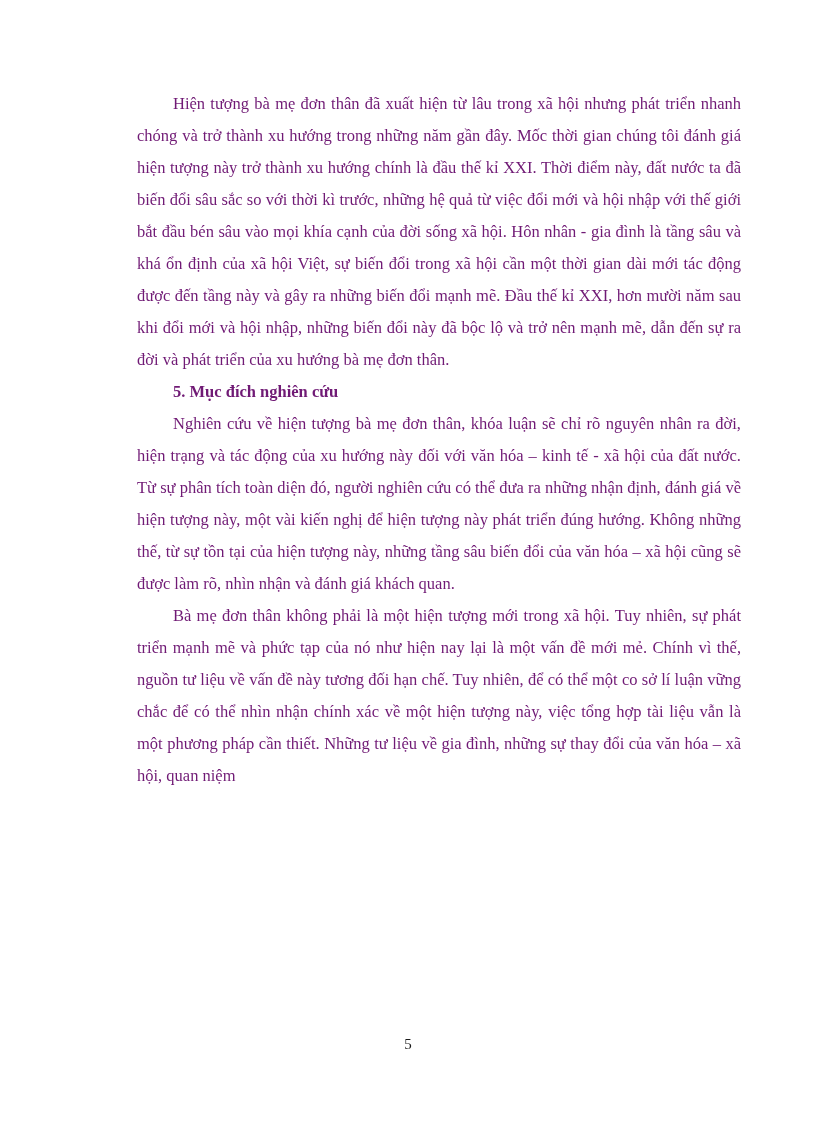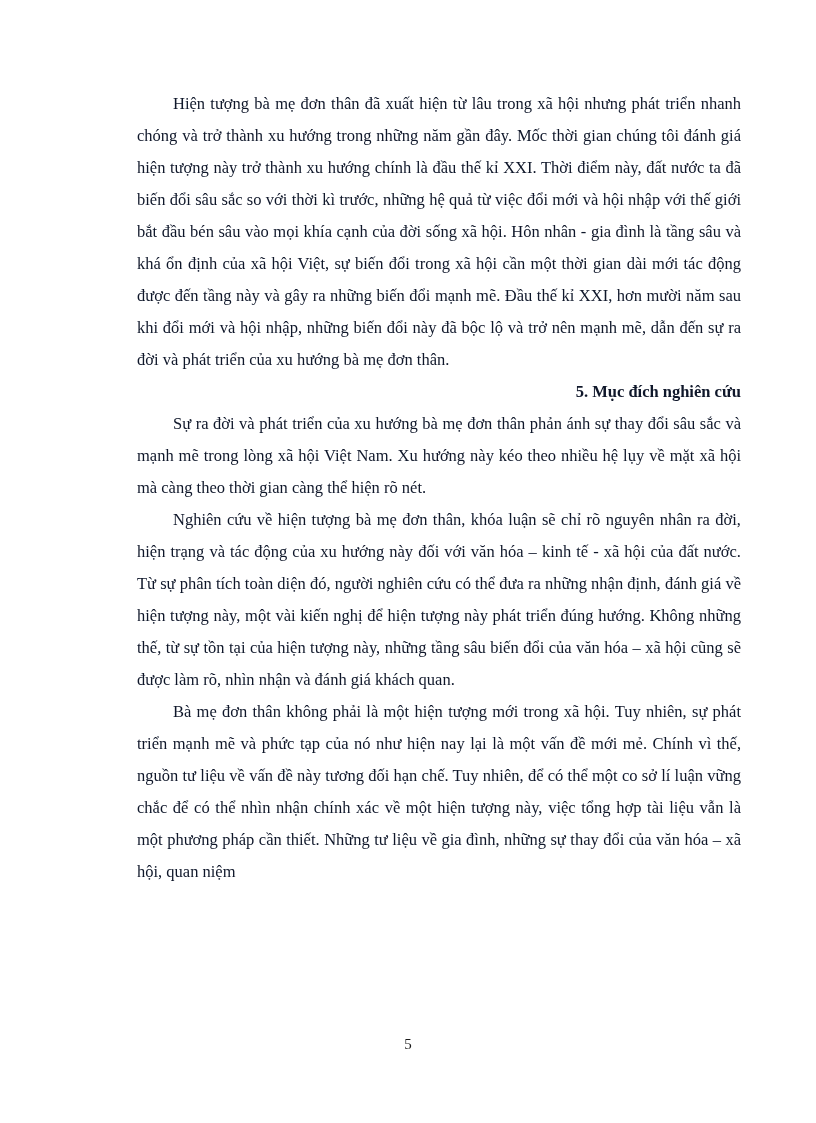--- a/index.html
+++ b/index.html
@@ -13,51 +13,50 @@
     height: 1123px;
     margin: 0 auto;
     background: #ffffff;
     overflow: hidden;
   }
   .content {
     position: absolute;
     left: 137px;
     top: 88px;
     width: 604px;
-    color: #0f172a;
+    color: #701a75;
     font-size: 16.5px;
     line-height: 32px;
     text-align: justify;
   }
   .para {
     text-indent: 36px;
     text-align: justify;
   }
   .heading {
     text-indent: 36px;
     font-weight: bold;
     font-size: 16.5px;
     line-height: 32px;
-    text-align: right;
+    text-align: left;
   }
   .page-number {
     position: absolute;
     left: 0;
     right: 0;
     top: 1036px;
     text-align: center;
     font-size: 15px;
     color: #1a1a1a;
   }
 </style>
 </head>
 <body>
 
 <div class="page">
   <div class="content">
     <p class="para">Hiện tượng bà mẹ đơn thân đã xuất hiện từ lâu trong xã hội nhưng phát triển nhanh chóng và trở thành xu hướng trong những năm gần đây. Mốc thời gian chúng tôi đánh giá hiện tượng này trở thành xu hướng chính là đầu thế kỉ XXI. Thời điểm này, đất nước ta đã biến đổi sâu sắc so với thời kì trước, những hệ quả từ việc đổi mới và hội nhập với thế giới bắt đầu bén sâu vào mọi khía cạnh của đời sống xã hội. Hôn nhân - gia đình là tầng sâu và khá ổn định của xã hội Việt, sự biến đổi trong xã hội cần một thời gian dài mới tác động được đến tầng này và gây ra những biến đổi mạnh mẽ. Đầu thế kỉ XXI, hơn mười năm sau khi đổi mới và hội nhập, những biến đổi này đã bộc lộ và trở nên mạnh mẽ, dẫn đến sự ra đời và phát triển của xu hướng bà mẹ đơn thân.</p>
     <h3 class="heading">5. Mục đích nghiên cứu</h3>
-    <p class="para">Sự ra đời và phát triển của xu hướng bà mẹ đơn thân phản ánh sự thay đổi sâu sắc và mạnh mẽ trong lòng xã hội Việt Nam. Xu hướng này kéo theo nhiều hệ lụy về mặt xã hội mà càng theo thời gian càng thể hiện rõ nét.</p>
     <p class="para">Nghiên cứu về hiện tượng bà mẹ đơn thân, khóa luận sẽ chỉ rõ nguyên nhân ra đời, hiện trạng và tác động của xu hướng này đối với văn hóa – kinh tế - xã hội của đất nước. Từ sự phân tích toàn diện đó, người nghiên cứu có thể đưa ra những nhận định, đánh giá về hiện tượng này, một vài kiến nghị để hiện tượng này phát triển đúng hướng. Không những thế, từ sự tồn tại của hiện tượng này, những tầng sâu biến đổi của văn hóa – xã hội cũng sẽ được làm rõ, nhìn nhận và đánh giá khách quan.</p>
     <p class="para">Bà mẹ đơn thân không phải là một hiện tượng mới trong xã hội. Tuy nhiên, sự phát triển mạnh mẽ và phức tạp của nó như hiện nay lại là một vấn đề mới mẻ. Chính vì thế, nguồn tư liệu về vấn đề này tương đối hạn chế. Tuy nhiên, để có thể một co sở lí luận vững chắc để có thể nhìn nhận chính xác về một hiện tượng này, việc tổng hợp tài liệu vẫn là một phương pháp cần thiết. Những tư liệu về gia đình, những sự thay đổi của văn hóa – xã hội, quan niệm</p>
   </div>
   <div class="page-number">5</div>
 </div>
 
 </body></html>

